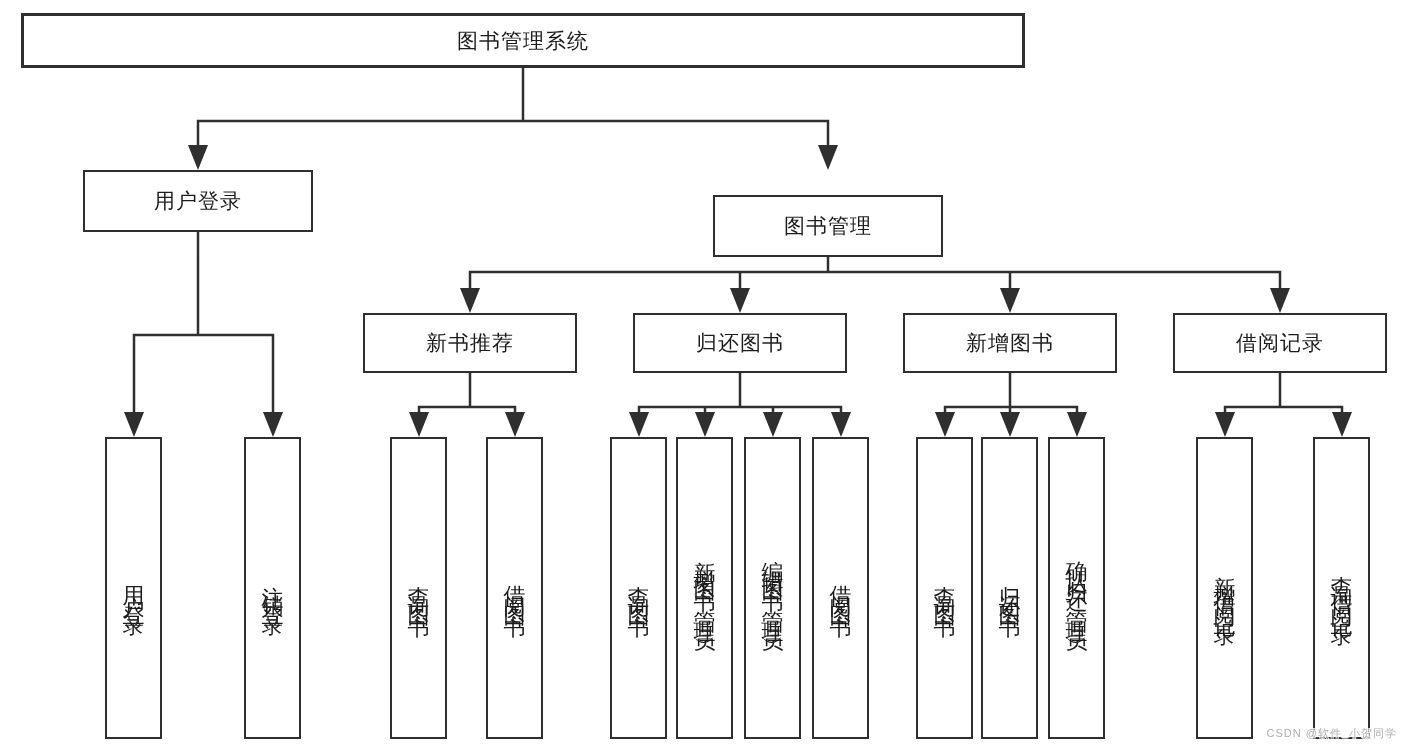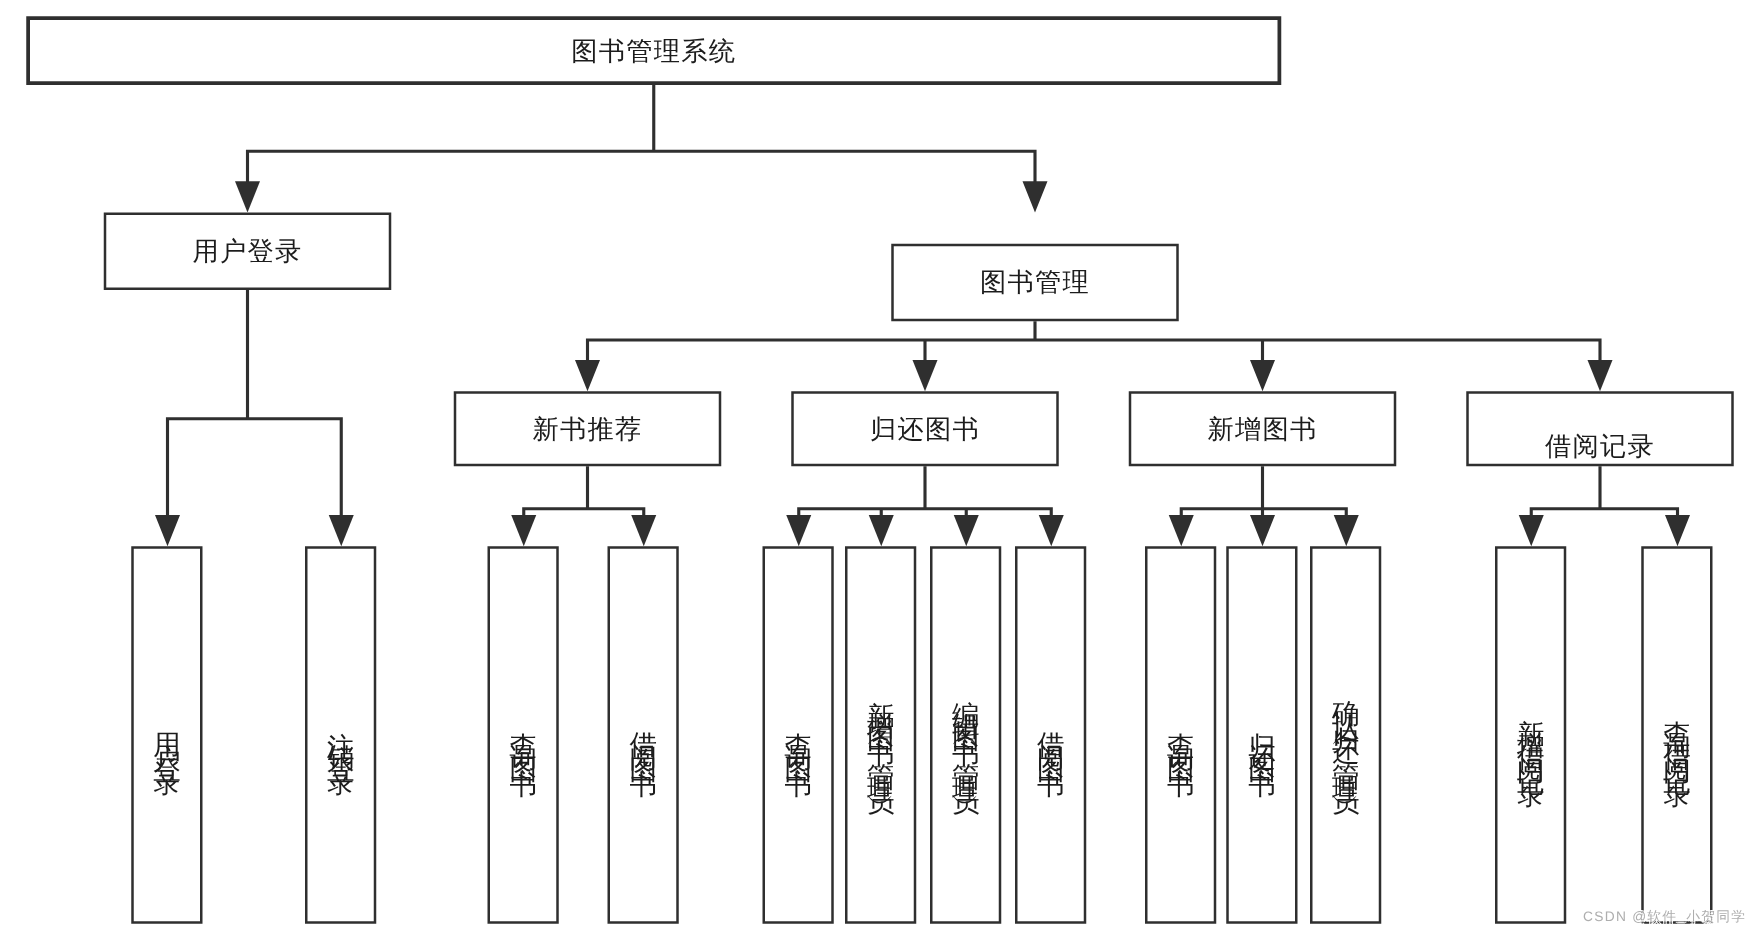--- a/index.html
+++ b/index.html
@@ -101,21 +101,21 @@
 
   <div class="box" style="left:363px; top:313px; width:214px; height:60px;">
     <span class="hlabel">新书推荐</span>
   </div>
   <div class="box" style="left:633px; top:313px; width:214px; height:60px;">
     <span class="hlabel">归还图书</span>
   </div>
   <div class="box" style="left:903px; top:313px; width:214px; height:60px;">
     <span class="hlabel">新增图书</span>
   </div>
-  <div class="box" style="left:1173px; top:313px; width:214px; height:60px;align-items:flex-end;">
+  <div class="box" style="left:1173px; top:313px; width:214px; height:60px;">
     <span class="hlabel">借阅记录</span>
   </div>
 
   <div class="box vbox" style="left:105px;">
     <span class="vtext">用户登录</span>
   </div>
   <div class="box vbox" style="left:244px;">
     <span class="vtext">注销登录</span>
   </div>
 

